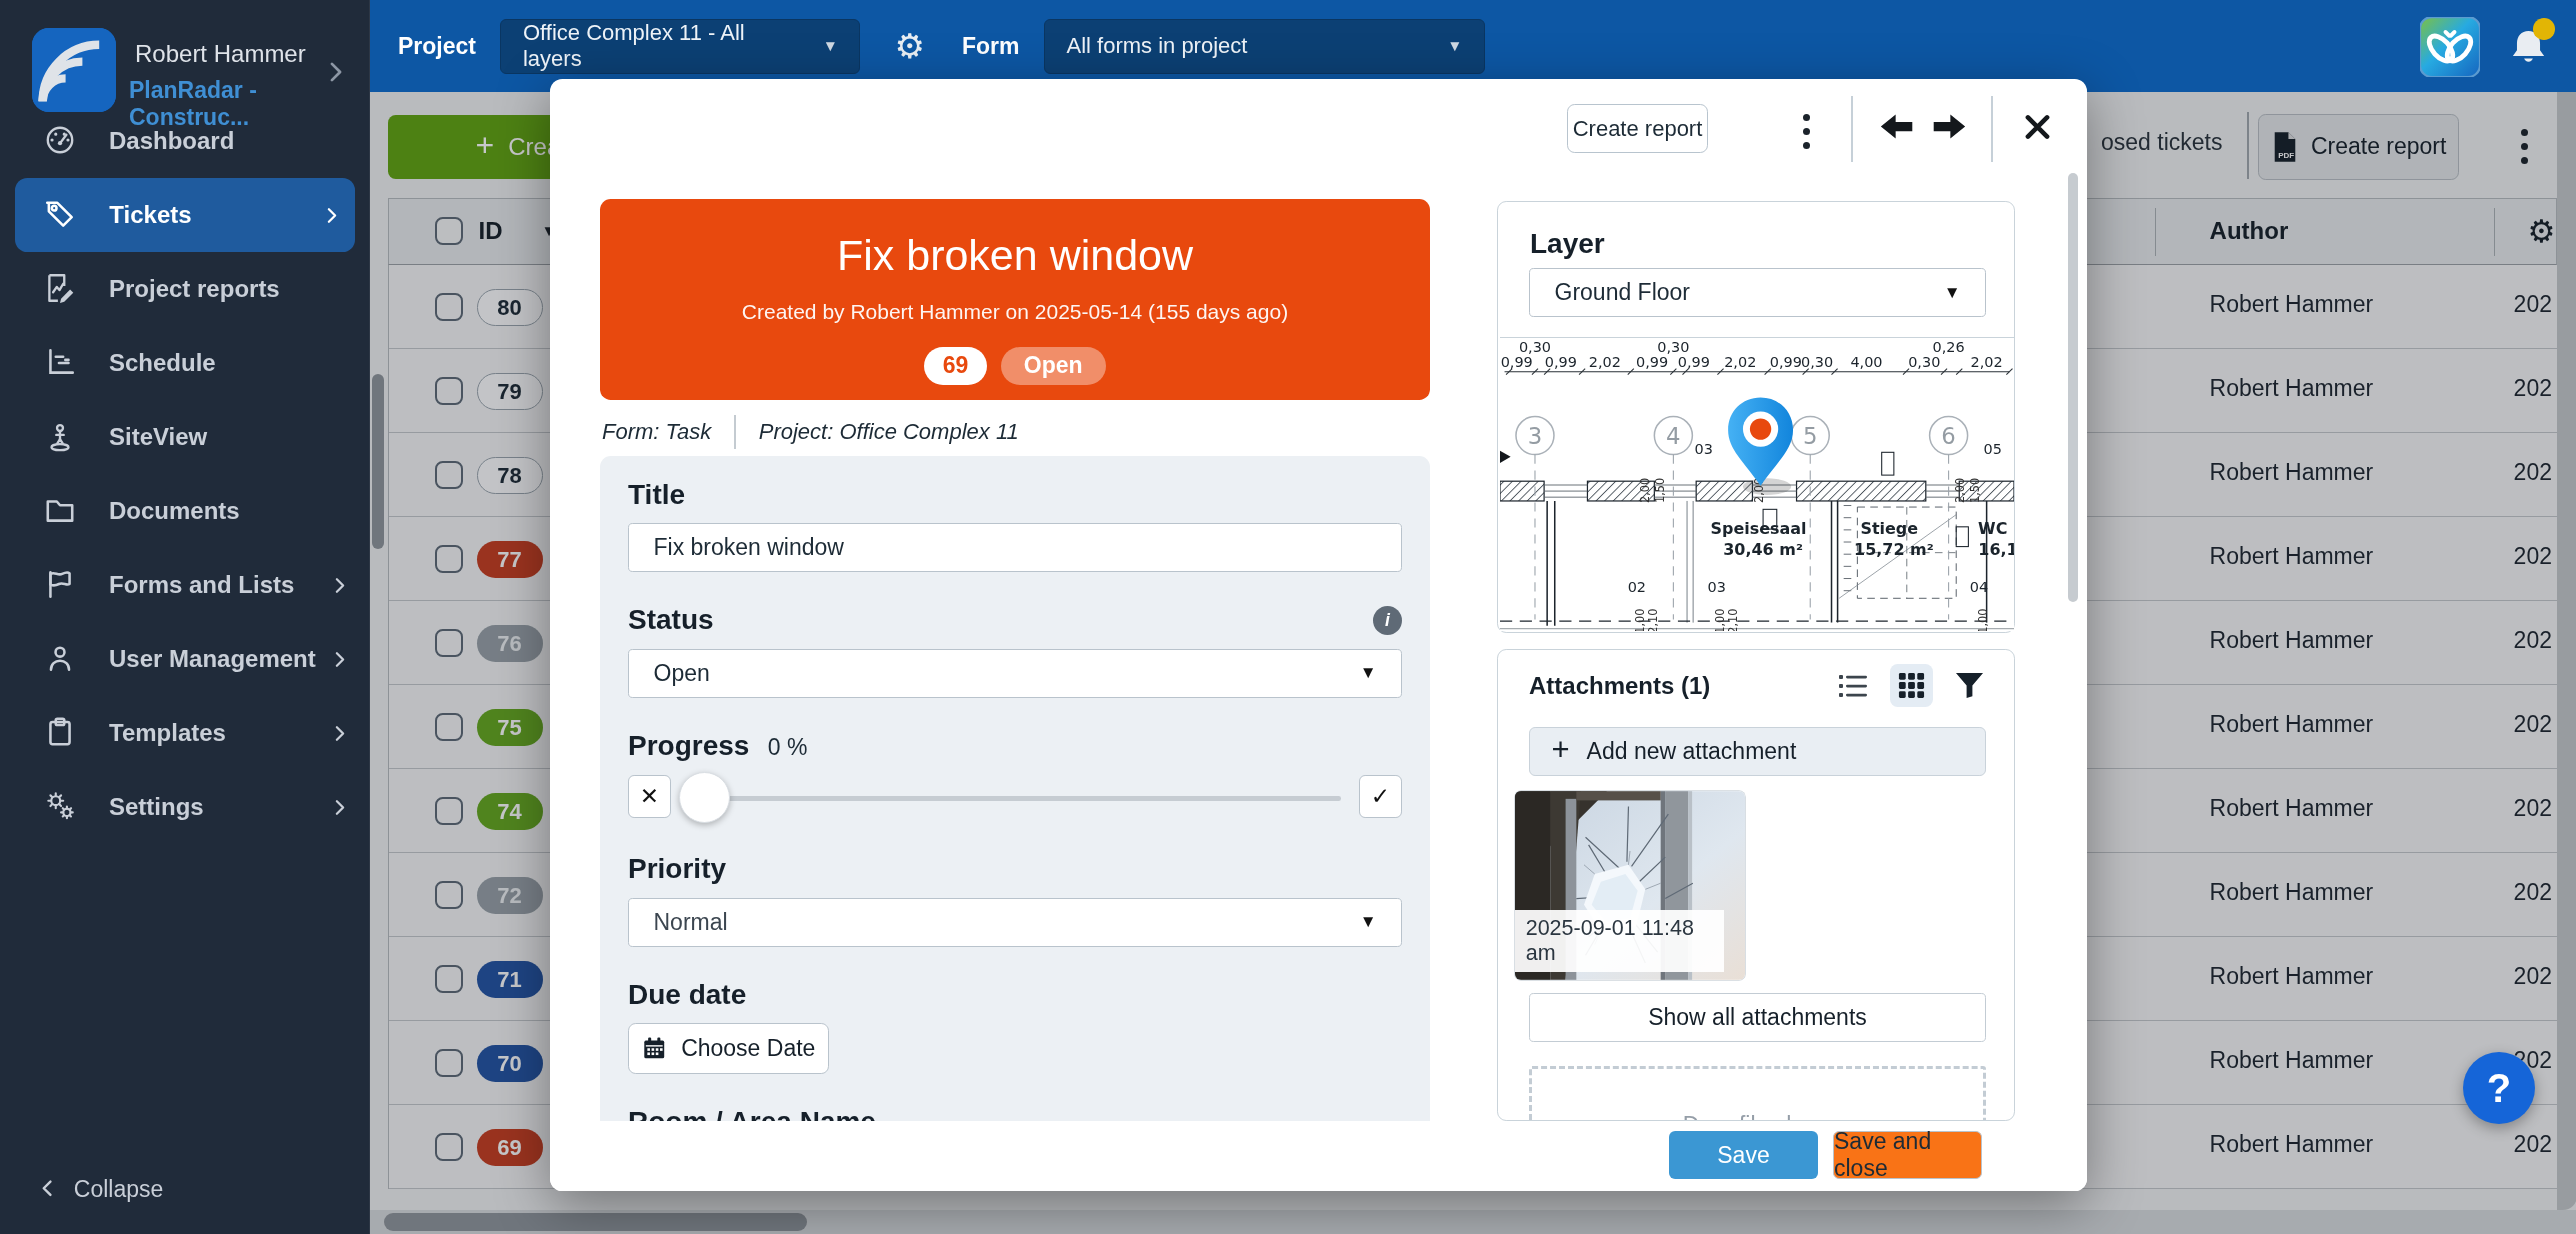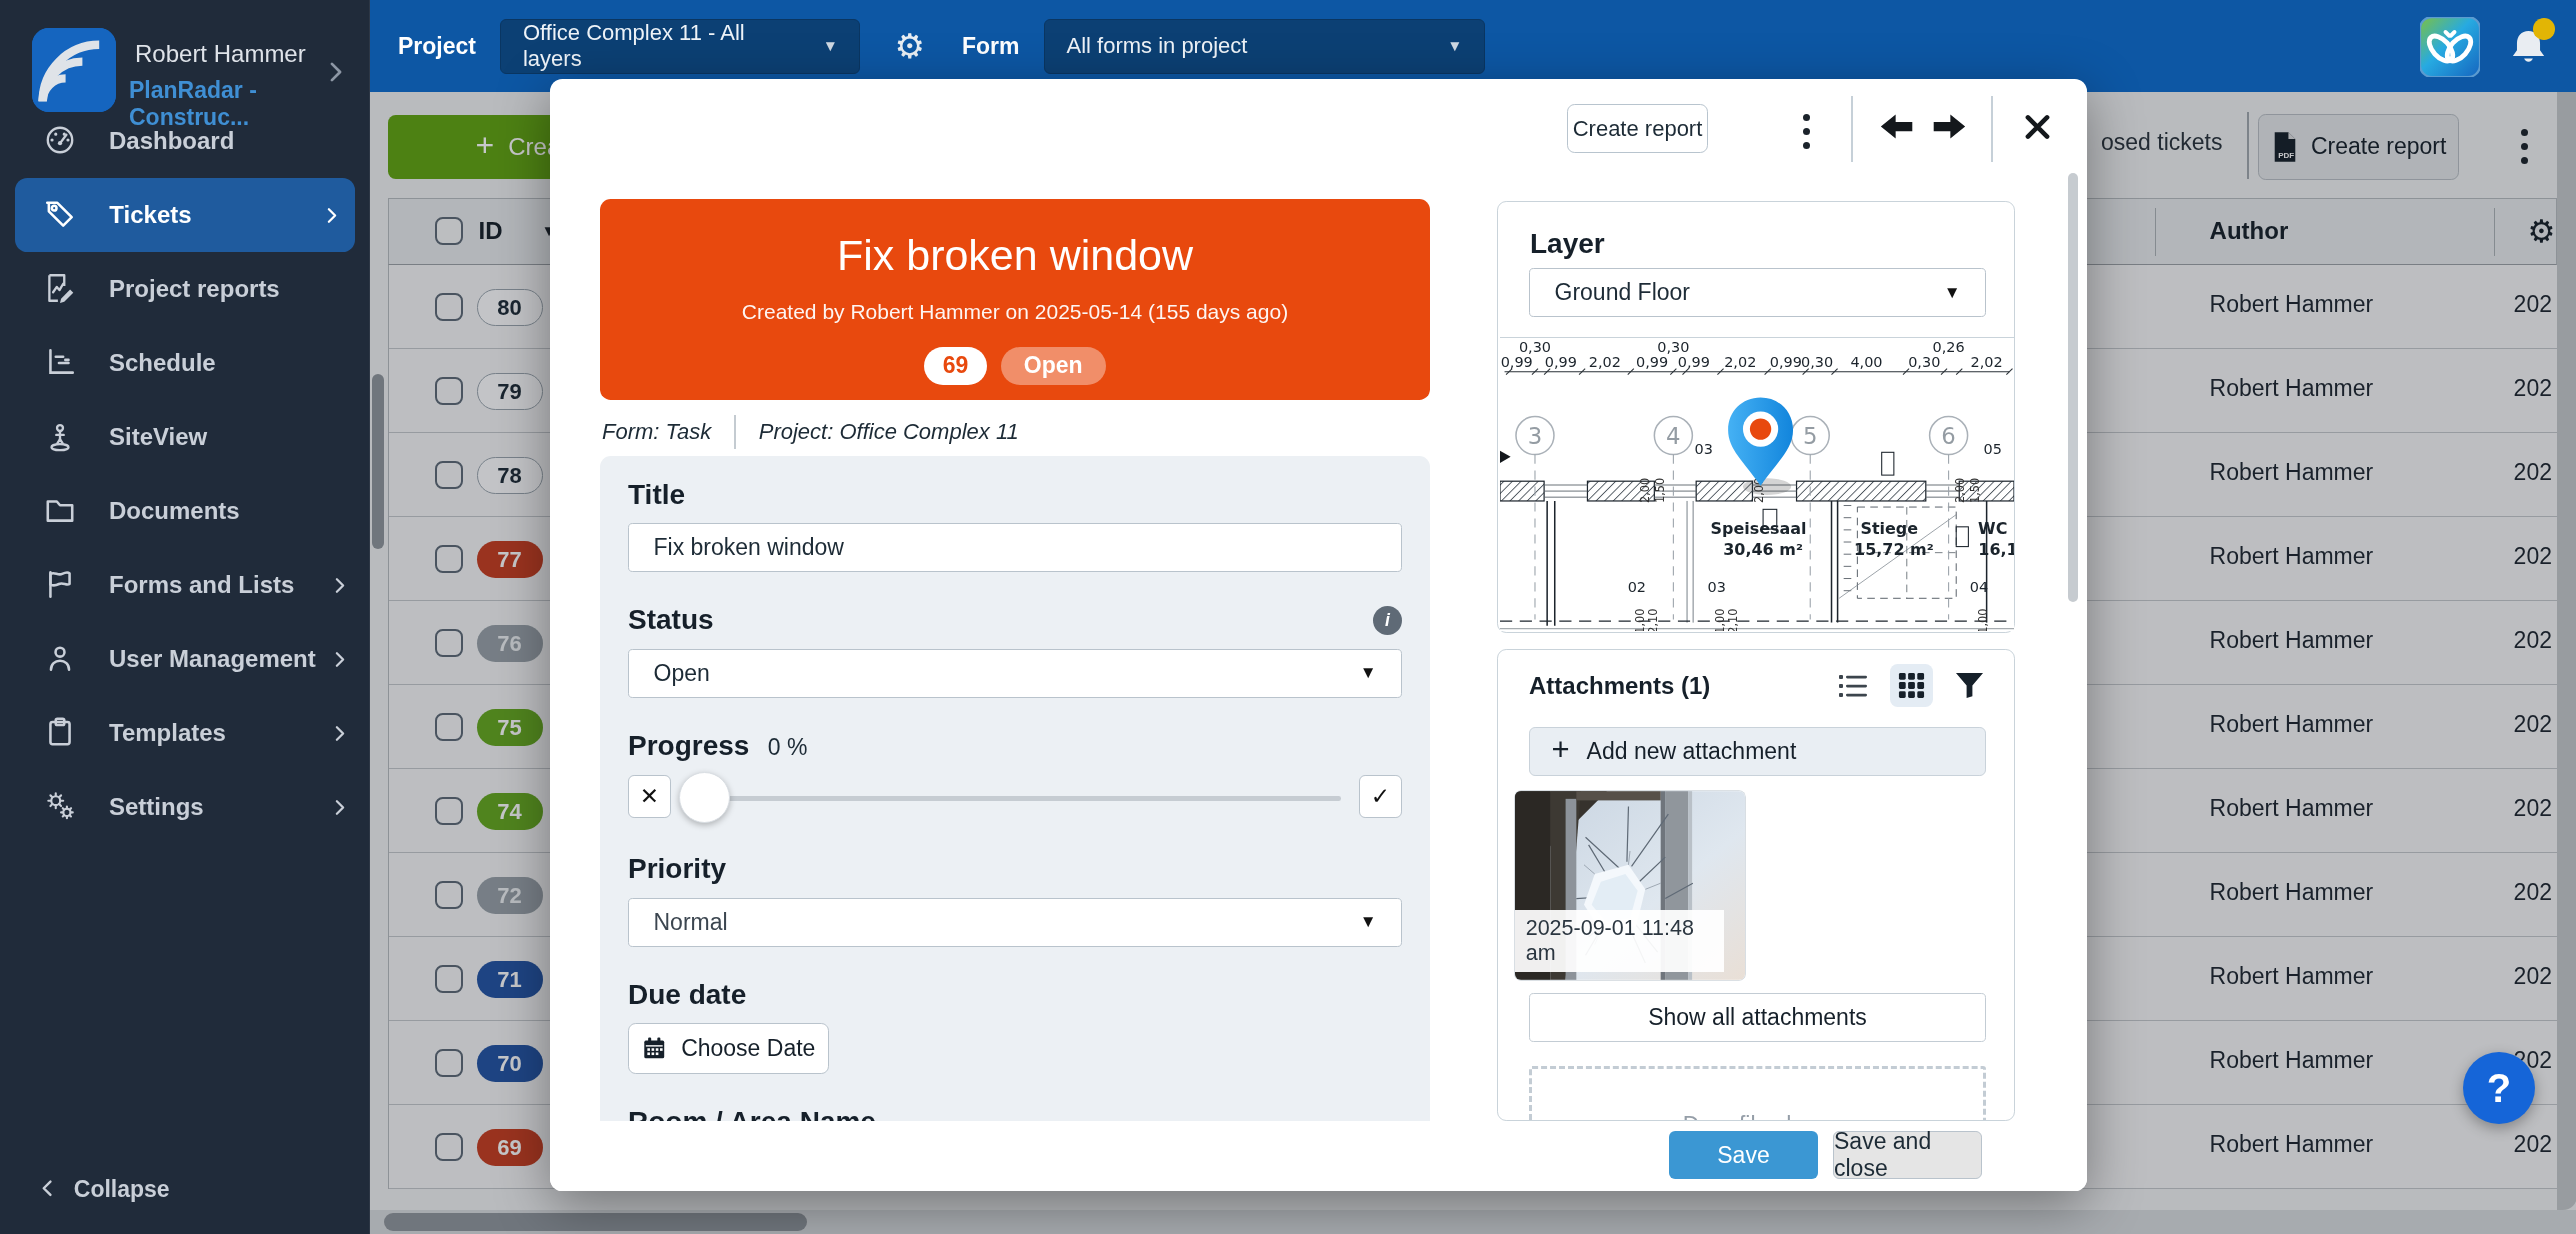--- a/index.html
+++ b/index.html
@@ -10,21 +10,21 @@
   .avatar { position:absolute; left:32px; top:28px; width:84px; height:84px; border-radius:17px; background:#1565bf; overflow:hidden; }
   .side-user { position:absolute; left:135px; top:40px; font-size:24px; color:#dfe3e9; }
   .side-org { position:absolute; left:129px; top:77px; font-size:23px; font-weight:700; color:#3f8fd4; }
   .side-head-chev { position:absolute; right:21.5px; top:55px; color:#8d97a5; }
   .side-items { position:absolute; left:0; top:104px; width:370px; }
   .side-item { position:relative; height:74px; display:flex; align-items:center; padding:0 20px 0 43px; color:#c9cfd8; cursor:pointer; }
   .side-item .lbl { font-size:24px; font-weight:700; margin-left:32px; flex:1; }
   .side-item.active { background:#1f5b9e; border-radius:12.3px; margin:0 15.3px; padding:0 12.3px 0 28px; color:#fff; }
   .side-item .chev { display:flex; }
   .collapse-row { position:absolute; left:0; bottom:21.5px; width:370px; height:46px; display:flex; align-items:center; padding-left:37px; color:#c9cfd8; cursor:pointer; }
-  .collapse-row .lbl { font-size:23px; font-weight:700; margin-left:15.3px; }
+  .collapse-row .lbl { font-size:23px; font-weight:400; margin-left:15.3px; }
   
   #topbar { position:absolute; left:370px; top:0; width:2206px; height:92px; background:#0d57a4; z-index:10; display:flex; align-items:center; }
   .tb-label { font-size:23px; font-weight:700; color:#fff; }
   .tb-select { height:55px; background:#0c4074; border:0.8px solid #0a3662; border-radius:6.1px; display:flex; align-items:center; padding:0 21.5px; color:#eef3f8; font-size:22px; cursor:pointer; }
   .tb-select .caret { margin-left:auto; padding-left:23px; font-size:15.3px; color:#cfd9e3; }
   .tb-gear { font-size:34px; color:#e9eef3; cursor:pointer; line-height:1; }
   .appicon { position:absolute; right:96px; top:17px; width:60px; height:60px; border-radius:10.7px; cursor:pointer; }
   .bellwrap { position:absolute; right:24.5px; top:26px; width:44px; height:46px; cursor:pointer; }
   .belldot { position:absolute; right:-3.1px; top:-7.7px; width:21.5px; height:21.5px; border-radius:50%; background:#e2b505; }
   
@@ -104,21 +104,21 @@
   .at-icons .ic { width:43px; height:43px; display:flex; align-items:center; justify-content:center; cursor:pointer; }
   .at-icons .ic.sel { background:#e4ecf4; border-radius:7.7px; }
   .add-btn { position:absolute; left:31px; top:77px; width:457px; height:49px; background:#e9eef3; border:1.5px solid #c9d2da; border-radius:6.1px; display:flex; align-items:center; padding-left:21.5px; gap:17px; font-size:23px; color:#16202a; cursor:pointer; }
   .add-btn .plus { font-size:31px; font-weight:400; margin-top:-3.1px; }
   .thumb { position:absolute; left:17px; top:141px; width:230px; height:189px; border-radius:6.1px; overflow:hidden; cursor:pointer; box-shadow:0 0 0 0.8px #cfd6dc; }
   .thumb-cap { position:absolute; left:0; bottom:7.7px; width:209px; background:rgba(255,255,255,.93); padding:6.1px 10.7px; font-size:21.5px; color:#2b3640; }
   .showall-btn { position:absolute; left:31px; top:343px; width:457px; height:49px; background:#fff; border:1.5px solid #c3ccd4; border-radius:4.6px; display:flex; align-items:center; justify-content:center; font-size:23px; color:#16202a; cursor:pointer; }
   .drag-box { position:absolute; left:31px; top:416px; width:457px; height:146px; border:3.1px dashed #c3ccd4; border-radius:3.1px; text-align:center; padding-top:43px; font-size:23px; color:#959ea8; }
   .m-footer { position:absolute; left:0; top:1042px; width:1537px; height:70px; background:#fff; border-radius:0 0 12.3px 12.3px; }
   .save-btn { position:absolute; left:1119px; top:10px; width:149px; height:48px; background:#3b97d3; border-radius:6.1px; color:#fff; font-size:23px; display:flex; align-items:center; justify-content:center; cursor:pointer; }
-  .saveclose-btn { position:absolute; left:1283px; top:10px; width:149px; height:48px; background:#e5e5e5; border:1.5px solid #b9c3cc; border-radius:6.1px; color:#1d2b36; font-size:23px; display:flex; align-items:center; justify-content:center; cursor:pointer; }
+  .saveclose-btn { position:absolute; left:1283px; top:10px; width:149px; height:48px; background:#f97316; border:1.5px solid #b9c3cc; border-radius:6.1px; color:#1d2b36; font-size:23px; display:flex; align-items:center; justify-content:center; cursor:pointer; }
   .m-scroll { position:absolute; left:1518px; top:94px; width:10px; height:429px; background:#c6cbd0; border-radius:5.4px; }
   
   .fpdim { font-size:19px; fill:#1c242c; text-anchor:middle; font-family:"DejaVu Sans",sans-serif; }
   .fpdim.sm { font-size:15px; fill:#333; }
   .fpbubtxt { font-size:30px; fill:#949ca3; text-anchor:middle; }
   .fproom { font-size:21px; font-weight:700; fill:#1b242c; text-anchor:middle; }
 </style>
 </head>
 <body>
 

